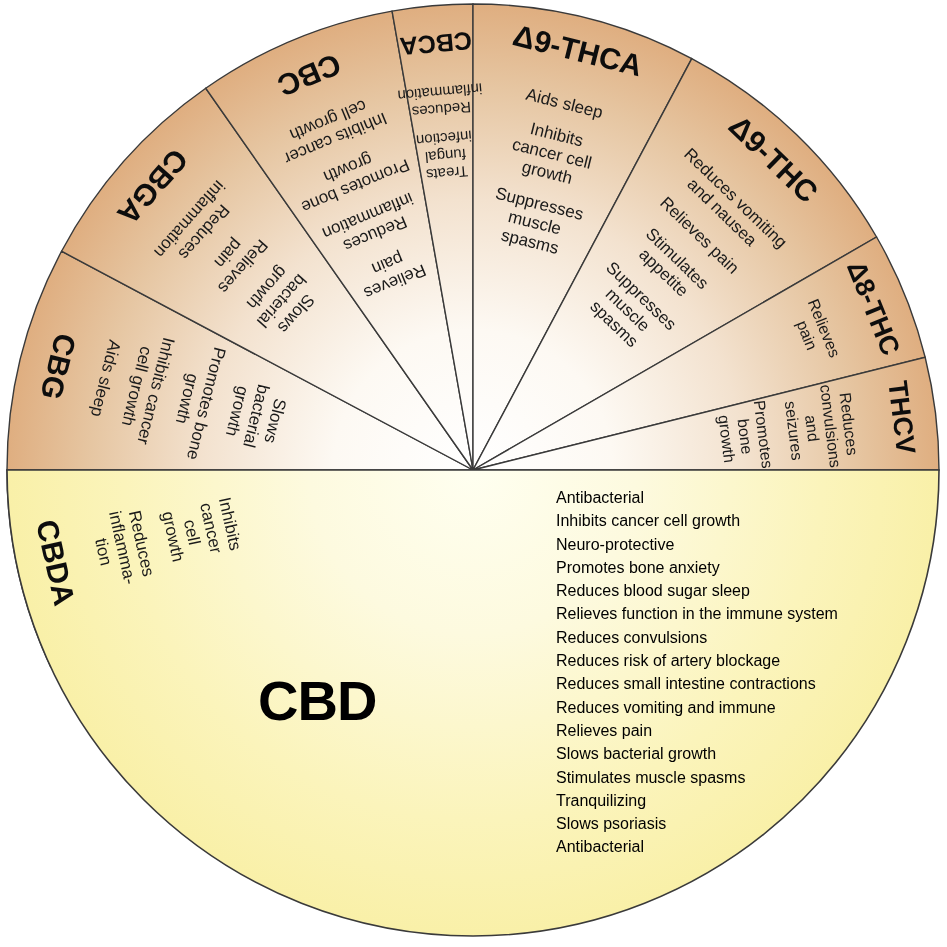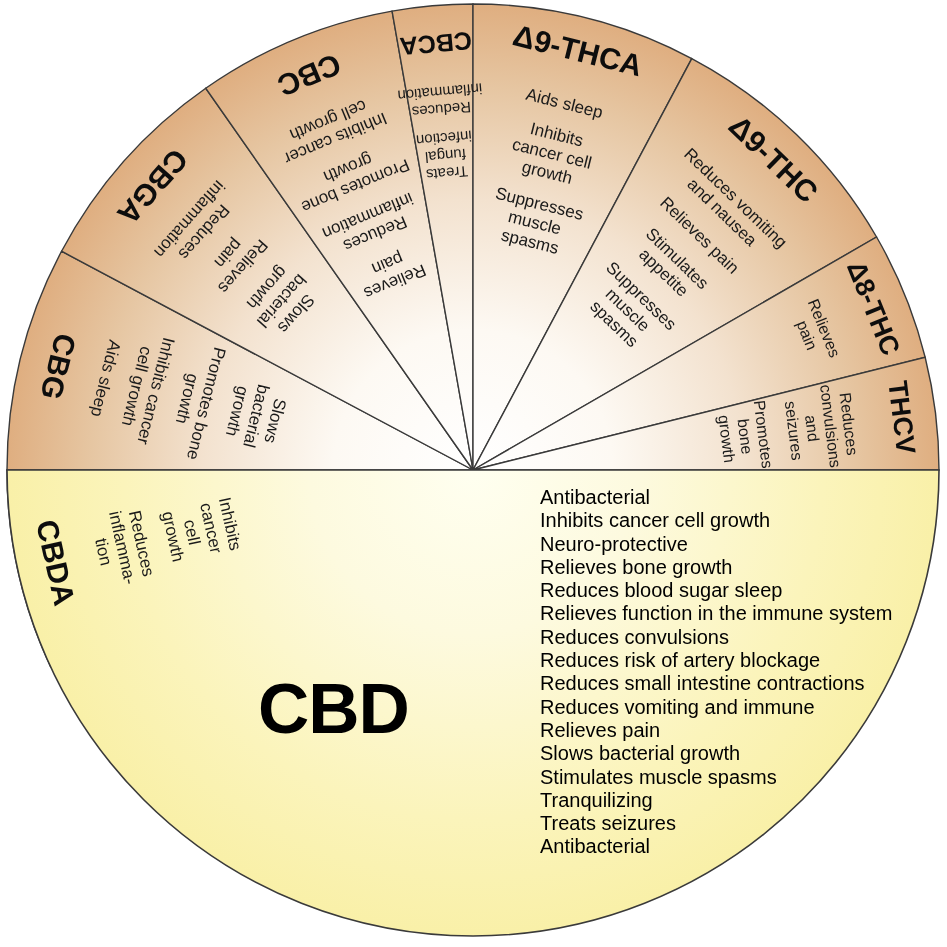--- a/index.html
+++ b/index.html
@@ -5,22 +5,22 @@
 <style>
   html,body{margin:0;padding:0;background:#ffffff;}
   body{width:947px;height:947px;overflow:hidden;
        font-family:"Liberation Sans","DejaVu Sans",sans-serif;}
   #wheel-wrap{position:relative;width:947px;height:947px;}
   svg{display:block;}
   .sector-path{stroke:#3a3a3a;stroke-width:1.4;}
   .cbd-path{stroke:#3a3a3a;stroke-width:1.6;}
   .sector-name{font-weight:bold;fill:#0d0d0d;}
   .benefit{fill:#1a1a1a;}
-  .cbd-title{font-size:71px;font-weight:bold;fill:#000;letter-spacing:-1px;}
-  .cbd-item{font-size:20px;fill:#141414;}
+  .cbd-title{font-size:56px;font-weight:bold;fill:#000;letter-spacing:-1px;}
+  .cbd-item{font-size:16px;fill:#141414;margin-left:16px;}
 </style>
 </head>
 <body>
 
 <div id="wheel-wrap">
   <svg id="wheel-svg" width="947" height="947" viewBox="0 0 947 947">
     <defs>
       <radialGradient id="tanGrad" cx="473" cy="470" r="466" gradientUnits="userSpaceOnUse">
         <stop offset="0%" stop-color="#ffffff"></stop>
         <stop offset="30%" stop-color="#fdf9f3"></stop>
@@ -170,28 +170,28 @@
         </g>
       </g>
   </svg>
 
   <div id="cbd-text-holder" style="position:absolute;left:0;top:0;width:947px;height:947px;pointer-events:none;">
       <div class="cbd-title" style="position: absolute; left: 258px; top: 668px;">CBD</div>
       <div style="position: absolute; left: 540px; top: 486px; width: 400px; line-height: 23.3px;">
         <div class="cbd-item">Antibacterial</div>
         <div class="cbd-item">Inhibits cancer cell growth</div>
         <div class="cbd-item">Neuro-protective</div>
-        <div class="cbd-item">Relieves bone growth</div>
+        <div class="cbd-item">Promotes bone anxiety</div>
         <div class="cbd-item">Reduces blood sugar sleep</div>
         <div class="cbd-item">Relieves function in the immune system</div>
         <div class="cbd-item">Reduces convulsions</div>
         <div class="cbd-item">Reduces risk of artery blockage</div>
         <div class="cbd-item">Reduces small intestine contractions</div>
         <div class="cbd-item">Reduces vomiting and immune</div>
         <div class="cbd-item">Relieves pain</div>
         <div class="cbd-item">Slows bacterial growth</div>
         <div class="cbd-item">Stimulates muscle spasms</div>
         <div class="cbd-item">Tranquilizing</div>
-        <div class="cbd-item">Treats seizures</div>
+        <div class="cbd-item">Slows psoriasis</div>
         <div class="cbd-item">Antibacterial</div>
       </div>
     </div>
 </div>
 
 </body></html>

